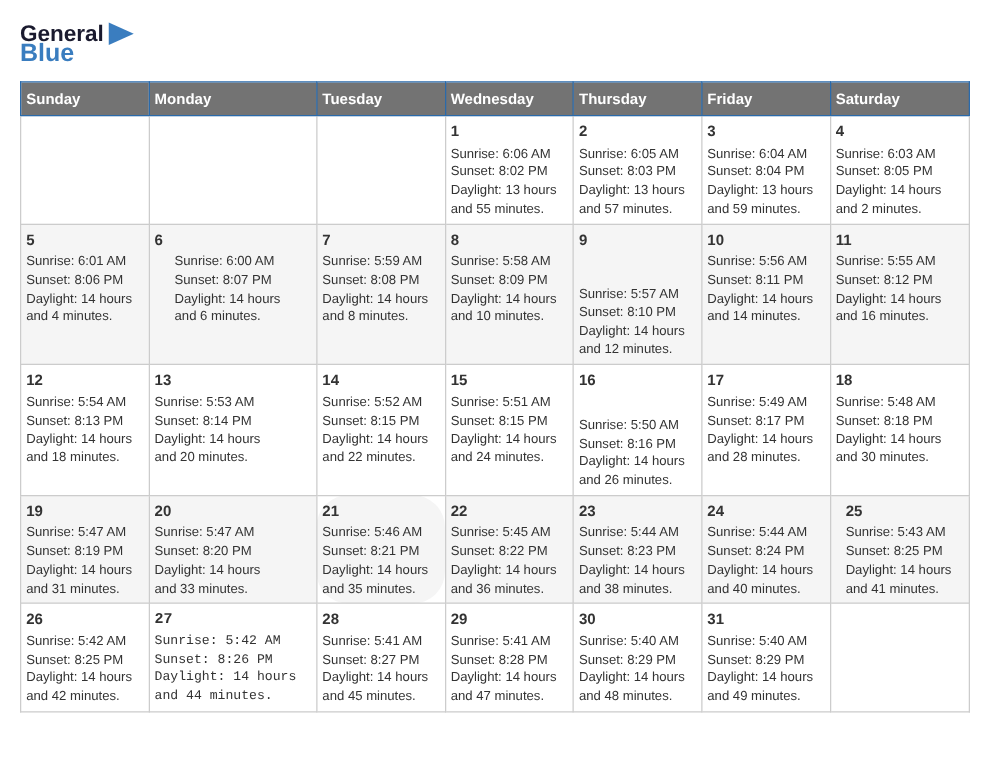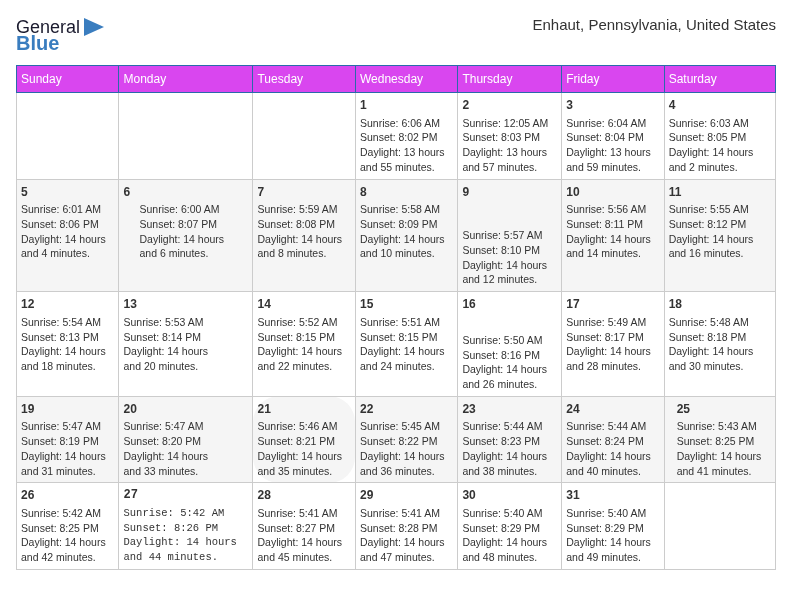--- a/index.html
+++ b/index.html
@@ -16,47 +16,47 @@
       align-items: flex-start;
       margin-bottom: 10px;
     }
     .logo {
       display: flex;
       flex-direction: column;
       align-items: flex-start;
     }
     .logo-text {
       font-size: 18px;
-      font-weight: normal;
+      font-weight: bold;
       color: #1a1a2e;
     }
     .title-block {
       text-align: right;
     }
     .main-title {
       font-size: 36px;
       font-weight: bold;
       color: #1a1a2e;
     }
     .subtitle {
       font-size: 15px;
       color: #333;
     }
     table {
       width: 100%;
       border-collapse: collapse;
       font-size: 11px;
     }
     thead th {
-      background-color: #d946ef;
+      background-color: #737373;
       color: #fff;
       padding: 6px 4px;
       text-align: left;
       font-size: 12px;
-      font-weight: normal;
+      font-weight: bold;
       border: 1px solid #2a6aaa;
     }
     tbody td {
       border: 1px solid #ccc;
       vertical-align: top;
       padding: 4px;
       min-height: 80px;
       background: #fff;
       color: #333;
       line-height: 1.4;
@@ -82,21 +82,20 @@
   <div class="logo">
     <div style="display:flex; align-items:center;">
       <span class="logo-text">General</span>
       <svg width="28" height="22" viewBox="0 0 28 22">
         <polygon points="4,2 24,11 4,20" fill="#3a7dbf"></polygon>
       </svg>
     </div>
     <span class="logo-text" style="color:#3a7dbf; font-size:20px; font-weight:bold; margin-top:-6px;">Blue</span>
   </div>
   <div class="title-block">
-    <div class="subtitle">Enhaut, Pennsylvania, United States</div>
   </div>
 </div>
 
 <table>
   <thead>
     <tr>
     <th>Sunday</th>
         <th>Monday</th>
         <th>Tuesday</th>
         <th>Wednesday</th>
@@ -112,21 +111,21 @@
         <td style="min-height: 80px;"></td>
         <td style="min-height: 80px;">
           <span class="day-num">1</span>
           <div class="cell-content" style="white-space: pre-line;">Sunrise: 6:06 AM
 Sunset: 8:02 PM
 Daylight: 13 hours
 and 55 minutes.</div>
         </td>
         <td style="min-height: 80px;">
           <span class="day-num">2</span>
-          <div class="cell-content" style="white-space: pre-line;">Sunrise: 12:05 AM
+          <div class="cell-content" style="white-space: pre-line;">Sunrise: 6:05 AM
 Sunset: 8:03 PM
 Daylight: 13 hours
 and 57 minutes.</div>
         </td>
         <td style="min-height: 80px;">
           <span class="day-num">3</span>
           <div class="cell-content" style="white-space: pre-line;">Sunrise: 6:04 AM
 Sunset: 8:04 PM
 Daylight: 13 hours
 and 59 minutes.</div>

